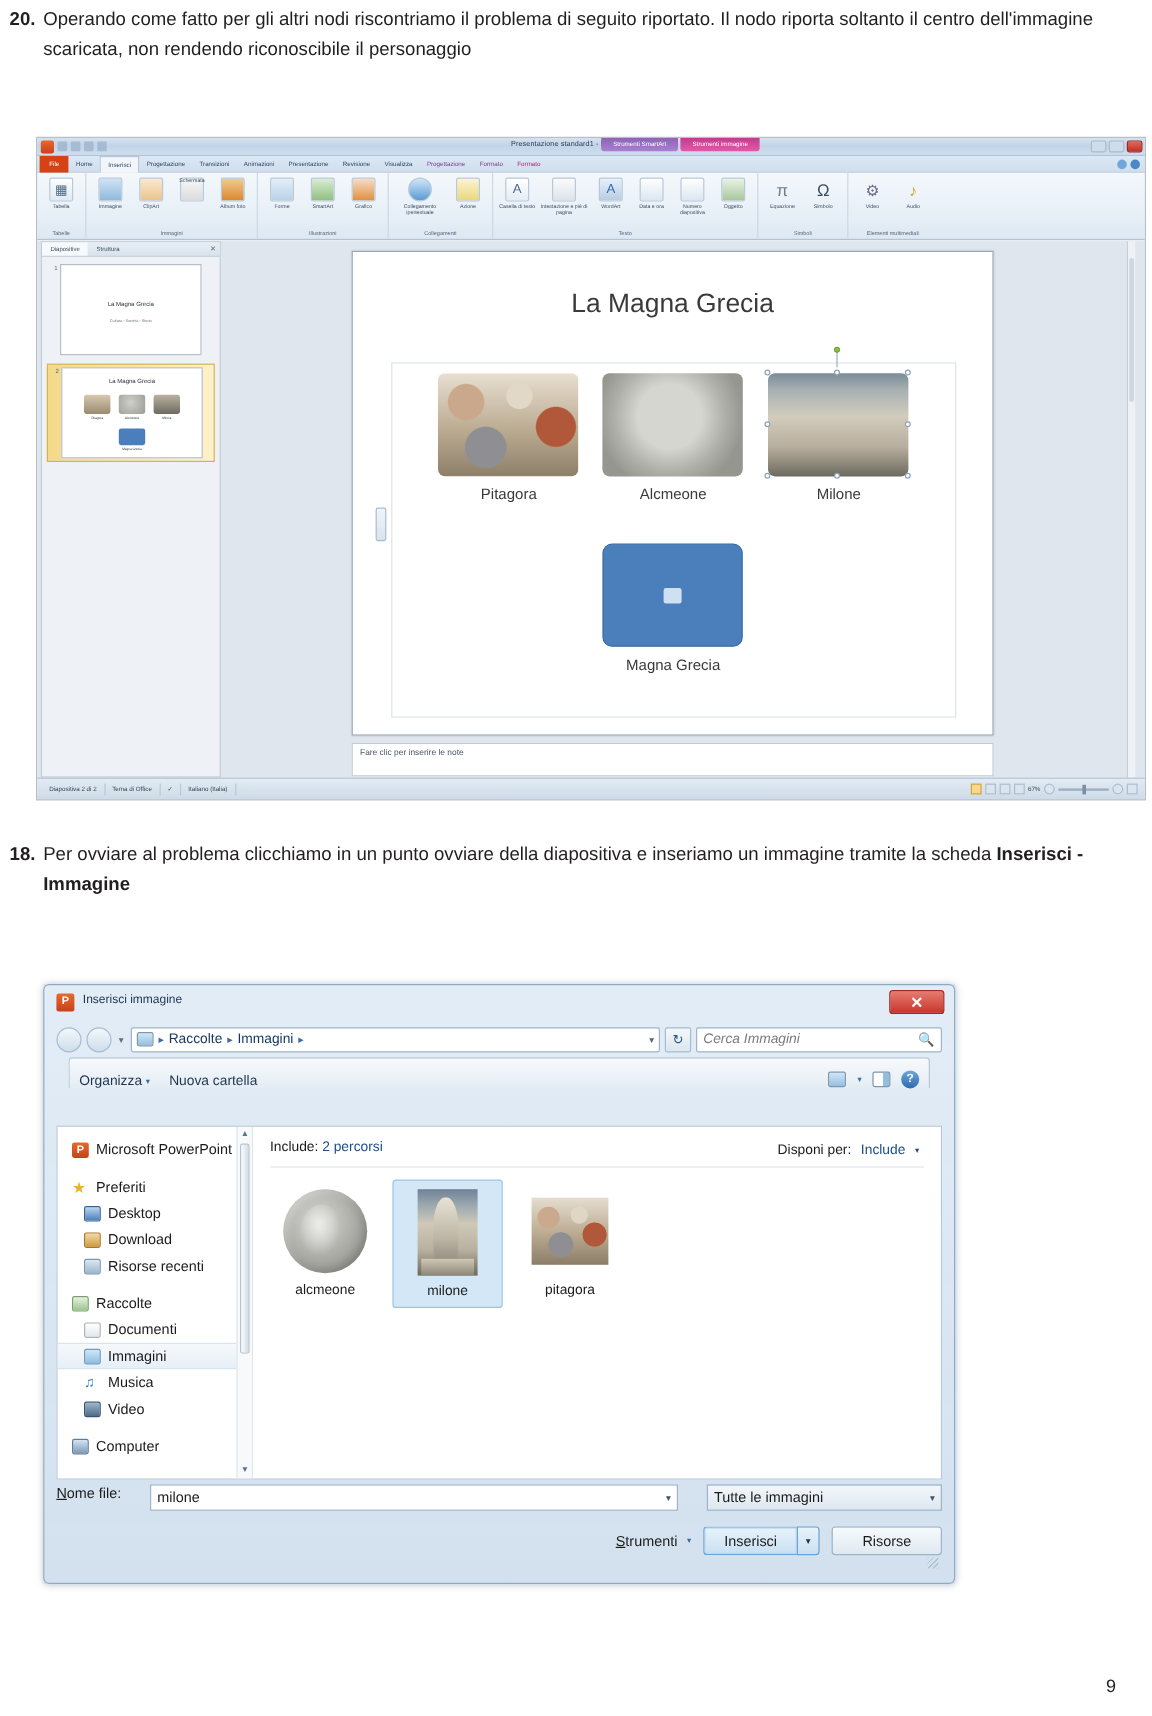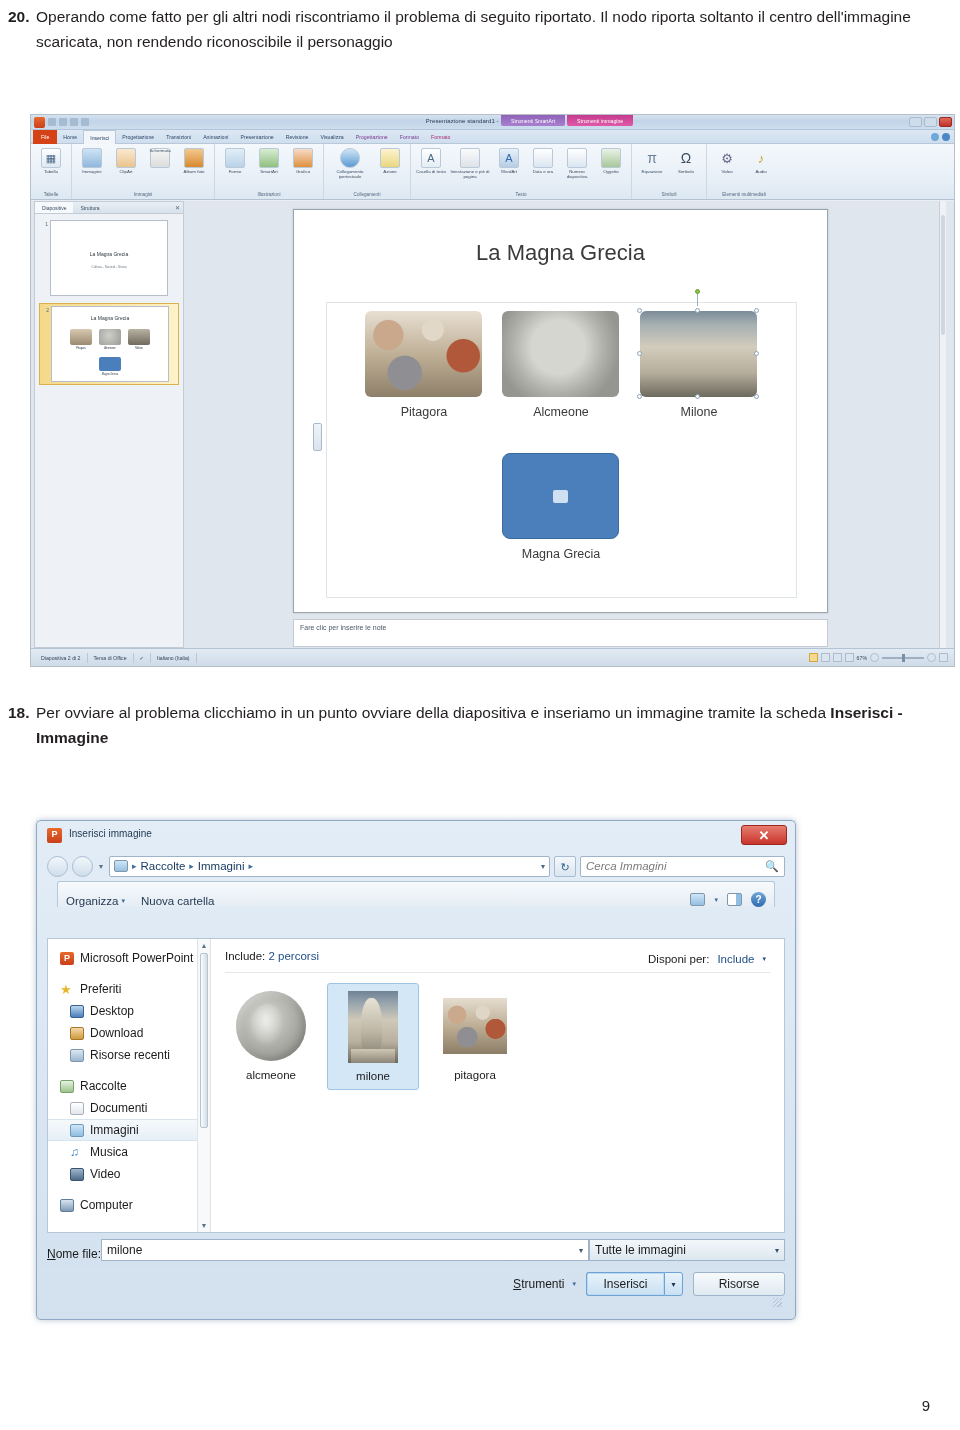--- a/index.html
+++ b/index.html
@@ -363,21 +363,21 @@
     width: 64px; height: 56px;
     background:
       radial-gradient(circle at 22% 30%, #caa98c 0 14%, transparent 15%),
       radial-gradient(circle at 62% 26%, #e0d6c6 0 12%, transparent 13%),
       radial-gradient(circle at 82% 55%, #b2583a 0 16%, transparent 17%),
       radial-gradient(circle at 38% 70%, #8f8f93 0 18%, transparent 19%),
       linear-gradient(to bottom,#e6ddd0,#b9a98f 55%,#8c7d68);
   }
 
   .dlg-foot { position: absolute; left: 10px; right: 10px; bottom: 10px; height: 72px; }
-  .foot-row1 { display: flex; align-items: flex-end; gap: 0; height: 24px; }
+  .foot-row1 { display: flex; align-items: flex-start; gap: 24px; height: 24px; }
   .foot-lbl { font-size: 12px; color: #1b1b1b; }
   .foot-lbl u { text-decoration: underline; }
   .filename-combo {
     flex: 1 1 auto; height: 22px; background: #fff; border: 1px solid #9fb4c8;
     display: flex; align-items: center; padding: 0 5px; font-size: 12px; color: #1b1b1b;
   }
   .filename-combo .caret { margin-left: auto; font-size: 8px; color: #3b5570; }
   .type-combo {
     width: 196px; height: 22px; background: linear-gradient(to bottom,#f3f7fa,#dde7f0);
     border: 1px solid #9fb4c8; display: flex; align-items: center; padding: 0 5px;

